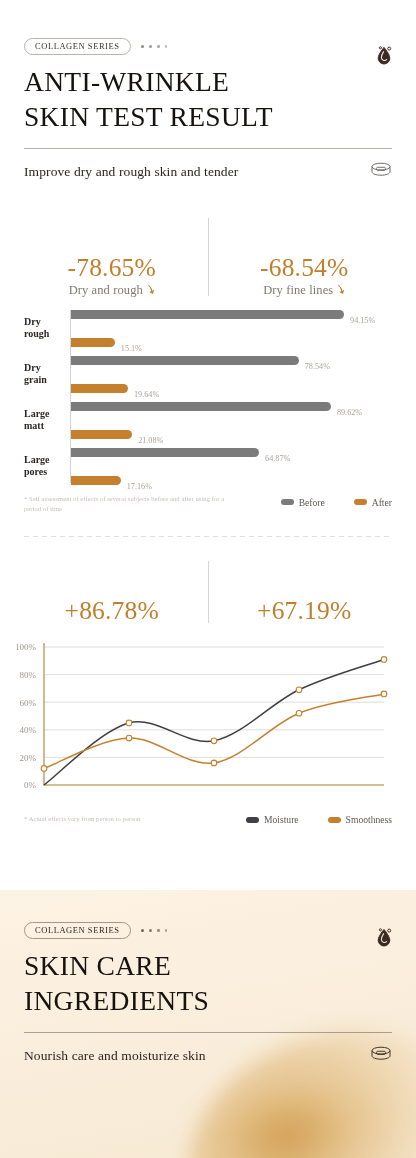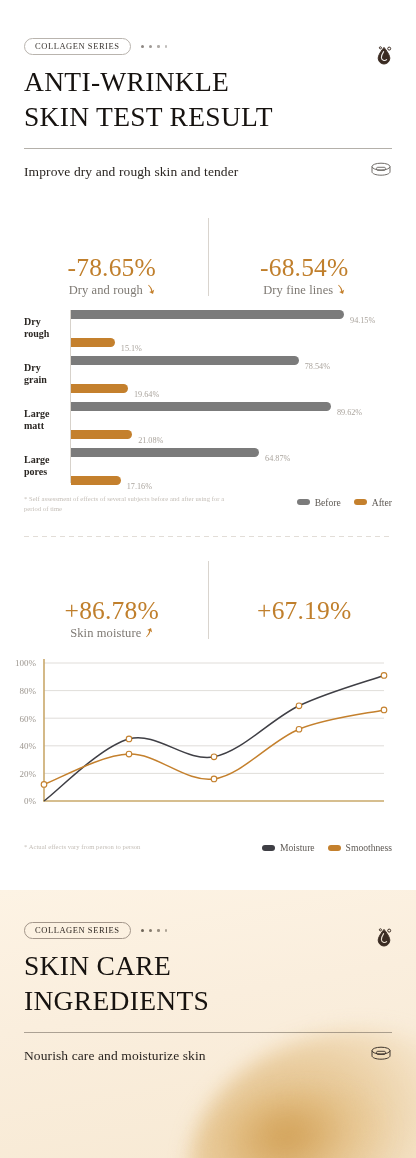--- a/index.html
+++ b/index.html
@@ -86,36 +86,36 @@
     font-size:8.2px; color:#aaa49d; white-space:nowrap;
   }
   .note-row {
     display:flex; align-items:flex-start; justify-content:space-between;
     padding:0 24px; margin-top:6px;
   }
   .note {
     font-size:6.6px; line-height:1.55; color:#c3bdb6; max-width:205px;
     letter-spacing:.05px;
   }
-  .legend { display:flex; align-items:center; gap:13px; padding-top:3px; }
+  .legend { display:flex; align-items:center; gap:29px; padding-top:3px; }
   .lg { display:flex; align-items:center; gap:5px; font-size:9.6px; color:#5e5954; }
   .swatch { width:13px; height:6px; border-radius:3px; display:block; }
 
   .dash-rule {
     margin:22px 24px 0;
     height:1px;
     background-image:repeating-linear-gradient(to right,#e2ddd7 0 5px,transparent 5px 9px);
   }
 
   
   .linechart { margin-top:14px; padding:0 24px 0 8px; }
   .lc-wrap { position:relative; width:100%; }
   .lc-note-row {
     display:flex; align-items:center; justify-content:space-between;
-    padding:0 24px; margin-top:12px;
+    padding:0 24px; margin-top:0;
   }
   .lc-note { font-size:6.6px; color:#c3bdb6; letter-spacing:.05px; }
 
   
   .cream {
     position:absolute; left:0; right:0; bottom:0; height:268px;
     background:linear-gradient(170deg,#fdf3e4 0%,#faeedd 42%,#f7e9d3 100%);
     overflow:hidden;
   }
   .cream .blob {
@@ -288,28 +288,20 @@
         <span>After</span>
       </span>
     </div>
   </div>
 
   <div class="dash-rule"></div>
 
   <div class="stats" style="margin-top:20px;padding:0 16px;">
     <div class="stat">
       <div class="num">+86.78%</div>
-      <div class="cap">
-        <span>Skin moisture</span>
-        <span class="arrow">
-          <svg width="8" height="11" viewBox="0 0 8 11">
-              <path d="M1.6 10.2 C3.4 8.6 5.2 6.6 5.4 4.1 L7.2 5.4 L6.0 1.1 L2.2 3.1 L4.2 3.8 C3.9 6.1 2.6 8.4 1.1 9.7 Z" fill="#c4802d"></path>
-            </svg>
-        </span>
-      </div>
     </div>
     <div class="stat-sep"></div>
     <div class="stat">
       <div class="num">+67.19%</div>
     </div>
   </div>
 
   <div class="linechart">
     <div class="lc-wrap" id="lc-wrap"><svg width="384" height="168" viewBox="0 0 384 168">
           <text x="28" y="149.4" text-anchor="end" font-size="9" fill="#9c968f" font-family="&quot;Liberation Serif&quot;, serif">0%</text>

